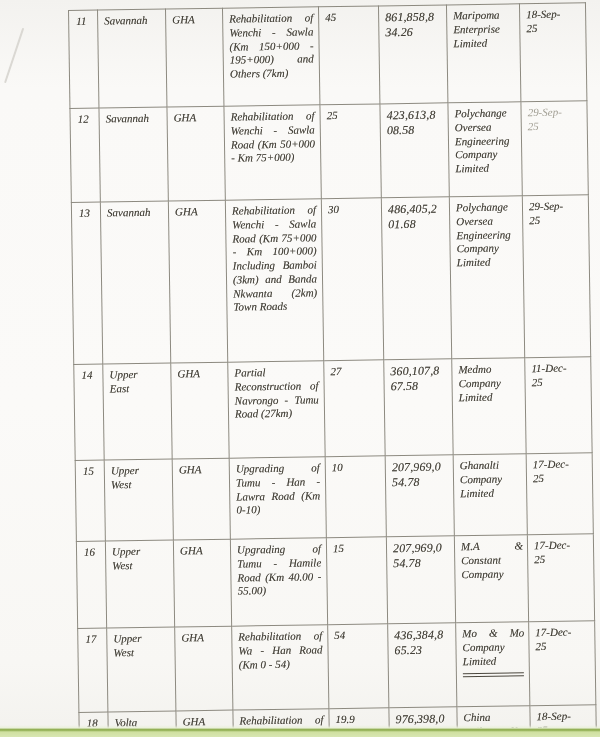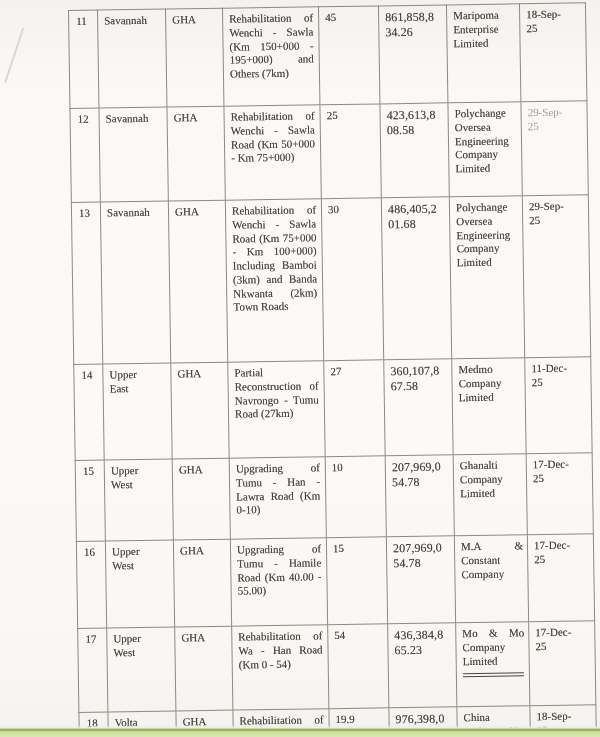--- a/index.html
+++ b/index.html
@@ -1,21 +1,21 @@
 <!DOCTYPE html>
 <html style="--ink: #45423a; --line: #8d8a80; --accent-green: #94b157; --light-green: #cfe0a0;"><head>
 <meta charset="utf-8">
 <style>
   html,body{margin:0;padding:0;}
   body{
     width:600px;height:737px;position:relative;overflow:hidden;
     background:linear-gradient(180deg,#f3f2ef 0%,#faf9f7 12%,#fbfaf8 55%,#f8f7f4 90%,#f3f2ee 100%);
     font-family:"Liberation Serif", serif;
   }
-  .paper{position:absolute;inset:0;}
+  .paper{position:absolute;inset:0;font-style:italic;}
   .pen-mark{
     position:absolute;left:5px;top:82px;width:58px;height:2px;
     background:#dad8d3;border-radius:2px;
     transform:rotate(-71.6deg);transform-origin:0 50%;
   }
   .scan-table{
     position:absolute;left:68px;top:10px;
     transform:rotate(-0.85deg);transform-origin:top left;
   }
   table{

